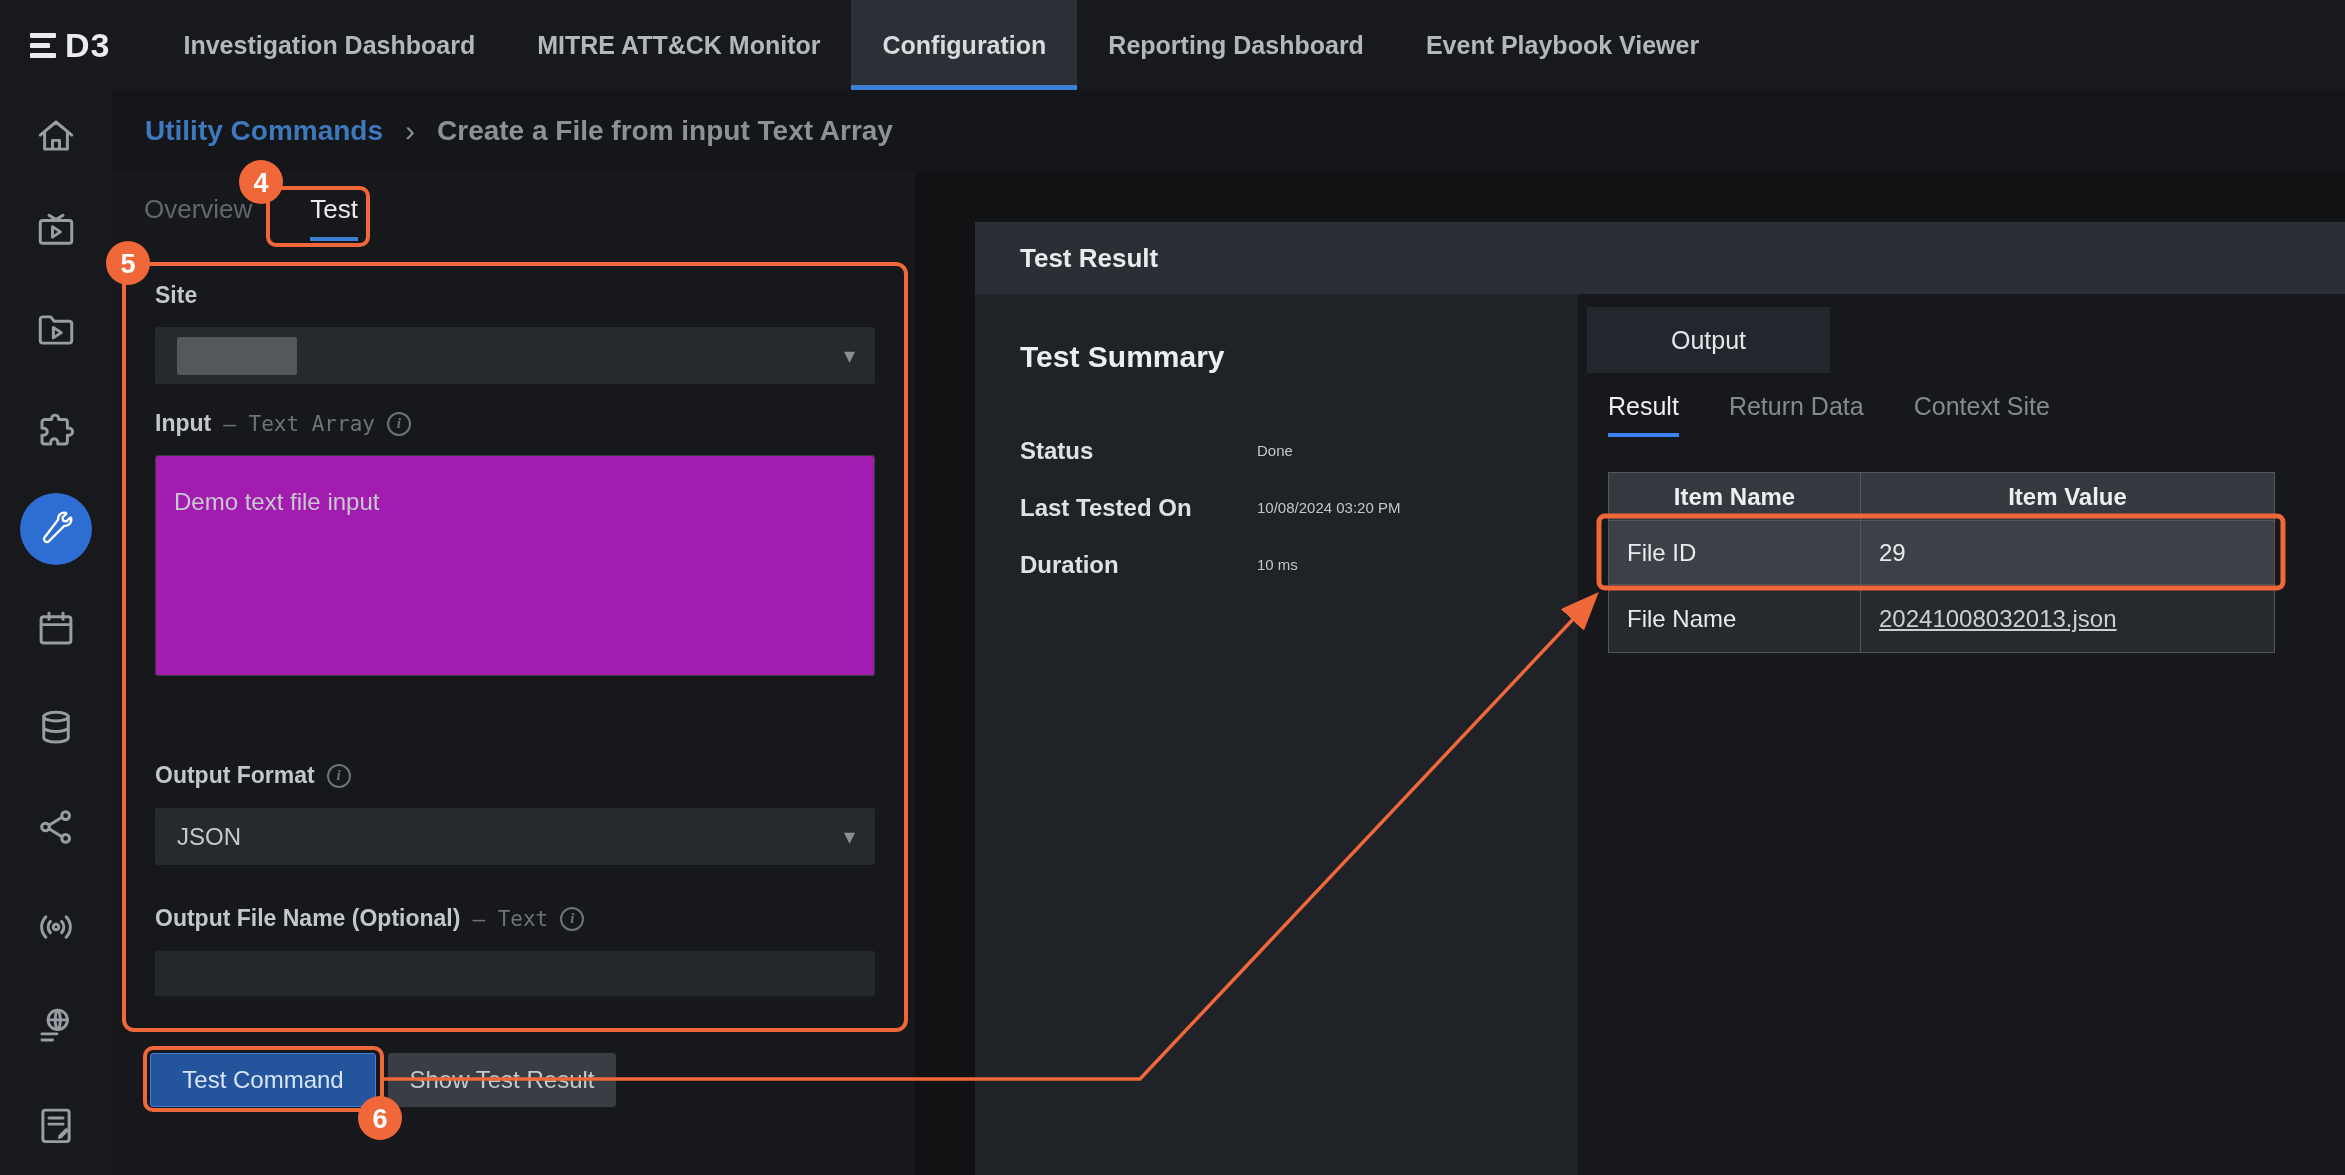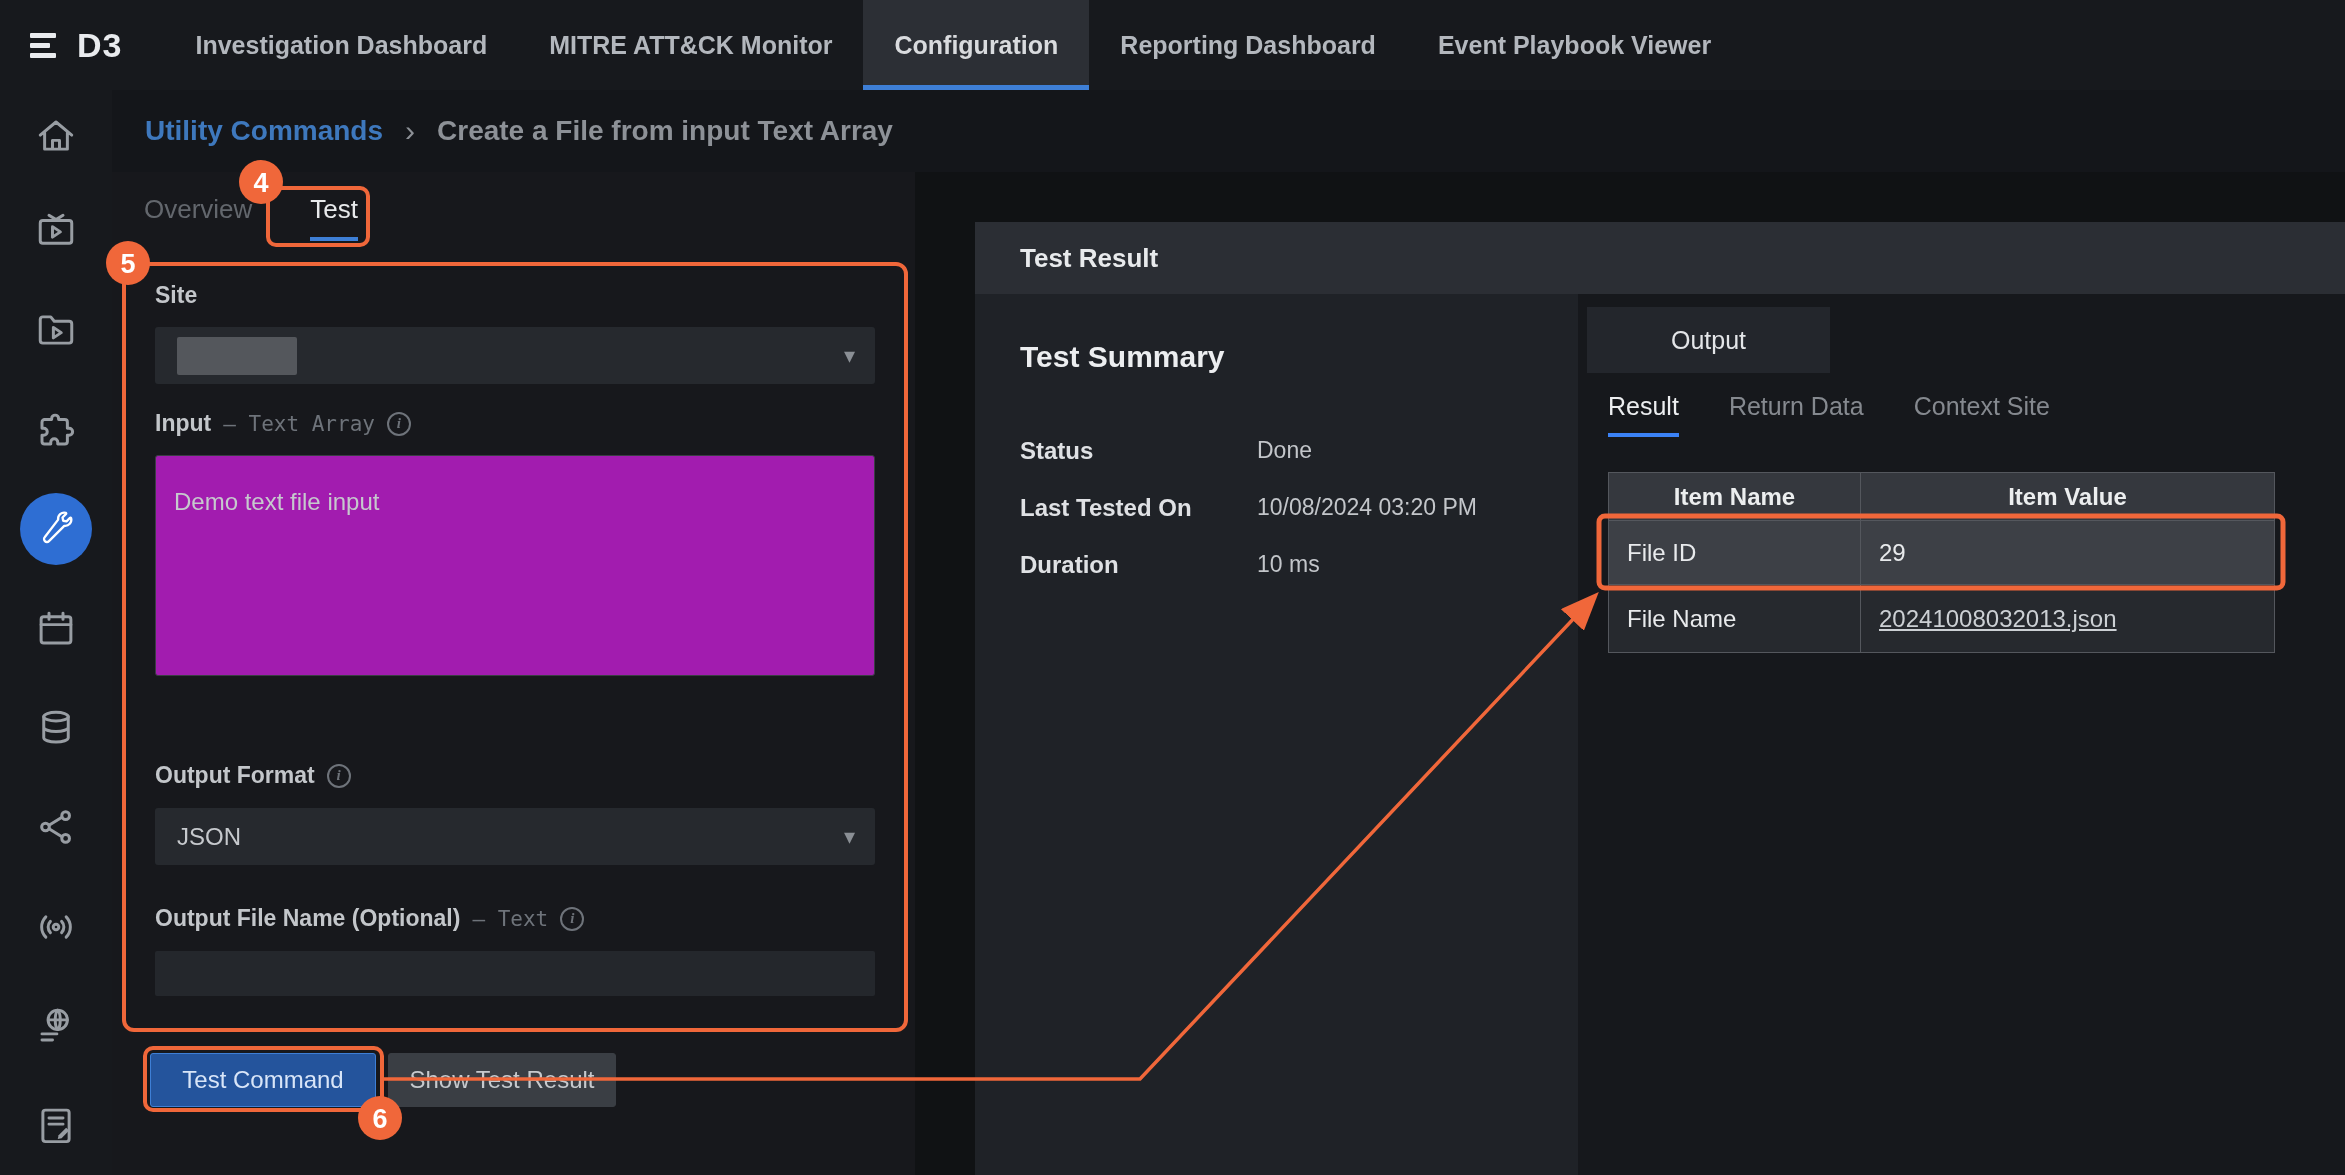--- a/index.html
+++ b/index.html
@@ -6,21 +6,21 @@
   html,body { background:#0e1013; }
   body { font-family:"Liberation Sans", sans-serif; }
   #app { position:relative; width:2345px; height:1175px; background:#101214; overflow:hidden; }
 
   
   .topnav { position:absolute; left:0; top:0; width:2345px; height:90px; background:#17191d; display:flex; align-items:stretch; z-index:5; }
   .logo { display:flex; align-items:center; gap:9px; padding:0 28px 0 30px; cursor:pointer; }
   .logo-bars { display:flex; flex-direction:column; gap:5px; }
   .logo-bars i { display:block; width:26px; height:5px; background:#e9ebee; border-radius:1px; }
   .logo-bars i:nth-child(2){ width:20px; }
-  .logo-text { color:#e9ebee; font-size:34px; font-weight:bold; letter-spacing:1px;margin-left:12px; }
+  .logo-text { color:#e9ebee; font-size:34px; font-weight:bold; letter-spacing:1px; }
   .nav-items { display:flex; align-items:stretch; margin-left:14px; }
   .nav-item { display:flex; align-items:center; padding:0 31px; color:#b3b7bd; font-size:25px; font-weight:600; cursor:pointer; }
   .nav-item.active { background:#2c2f35; color:#d9dbde; border-bottom:5px solid #3e7fd6; padding-top:5px; }
 
   
   .sidebar { position:absolute; left:0; top:90px; width:112px; height:1085px; background:#17191d; display:flex; flex-direction:column; align-items:center; z-index:5; }
   .sb-item { width:112px; height:100px; display:flex; align-items:center; justify-content:center; color:#989da3; cursor:pointer; }
   .sb-item:first-child { height:92px; }
   .sb-item svg { width:42px; height:42px; }
   .sb-item.active { color:#ffffff; }
@@ -55,21 +55,21 @@
   .btn-primary { left:38px; width:226px; background:#24549c; border:1px solid #3e7fd6; color:#d8e5f8; }
   .btn-secondary { left:276px; width:228px; background:#3a3e44; border:1px solid #3a3e44; color:#c6c9cd; }
 
   
   .right-panel { position:absolute; left:975px; top:222px; width:1370px; height:953px; background:#1f2227; z-index:2; }
   .rp-header { position:absolute; left:0; top:0; width:1370px; height:72px; background:#2b2e34; display:flex; align-items:center; padding-left:45px; color:#e8eaec; font-size:26px; font-weight:bold; }
   .summary-title { position:absolute; left:45px; top:118px; color:#eceef0; font-size:30px; font-weight:bold; }
   .summary-rows { position:absolute; left:45px; top:200px; }
   .sum-row { display:flex; height:57px; align-items:center; }
   .sum-label { width:237px; color:#dfe1e4; font-size:24px; font-weight:bold; }
-  .sum-value { color:#c3c6ca; font-size:23px; }
+  .sum-value { color:#c3c6ca; font-size:15px; }
 
   .rp-sub { position:absolute; left:603px; top:72px; width:767px; height:881px; background:#16181c; }
   .output-tab { position:absolute; left:9px; top:13px; width:243px; height:66px; background:#23262c; display:flex; align-items:center; justify-content:center; color:#e3e5e8; font-size:25px; cursor:pointer; }
   .result-tabs { position:absolute; left:30px; top:98px; display:flex; gap:50px; }
   .r-tab { font-size:25px; color:#85898f; padding-bottom:12px; cursor:pointer; }
   .r-tab.active { color:#eceef0; border-bottom:4px solid #3b82f6; }
 
   table.result-table { position:absolute; left:30px; top:178px; border-collapse:collapse; font-size:24px; }
   .result-table th { width:252px; background:#35383e; border:1px solid #54575d; height:48px; color:#eceeef; font-weight:bold; text-align:center; }
   .result-table th + th { width:414px; }

